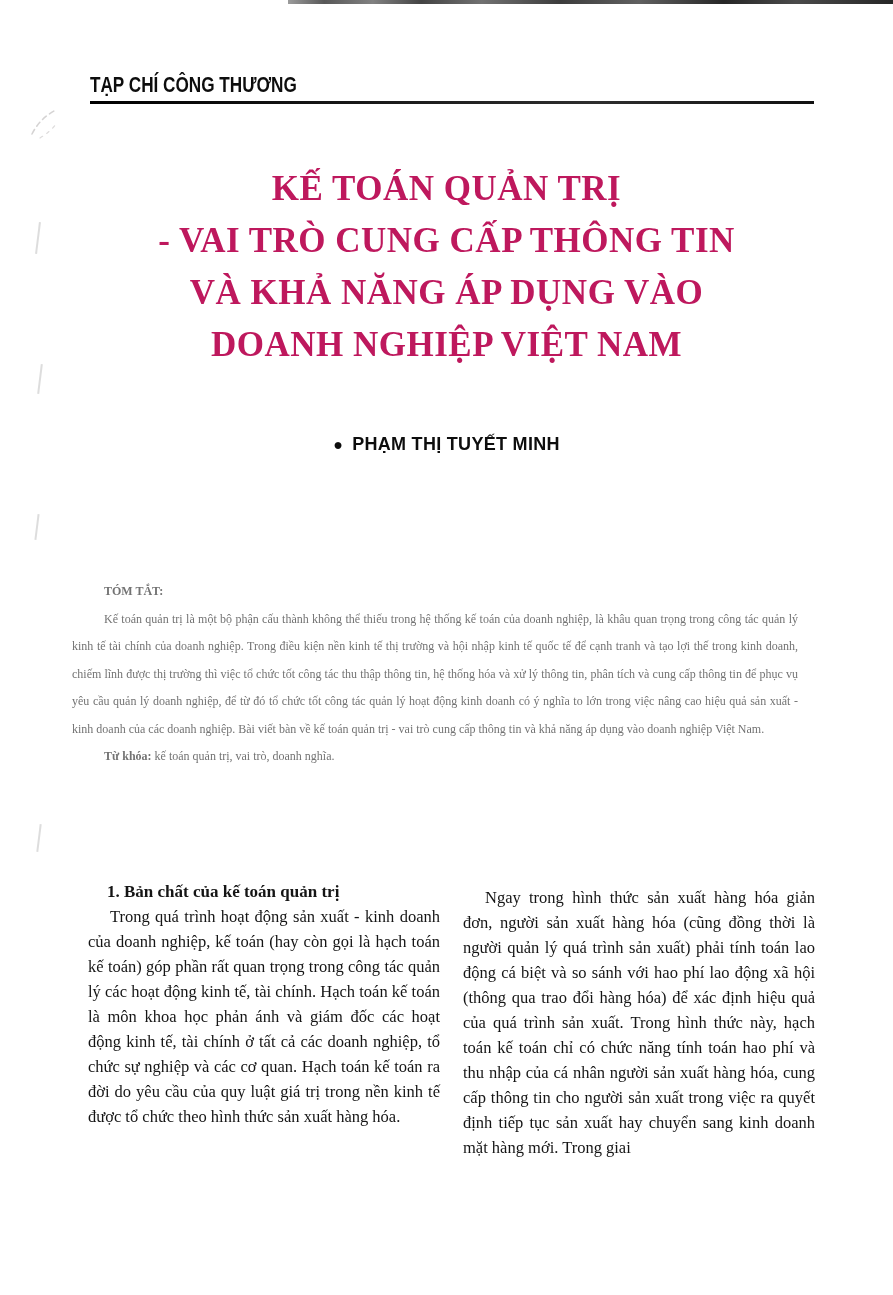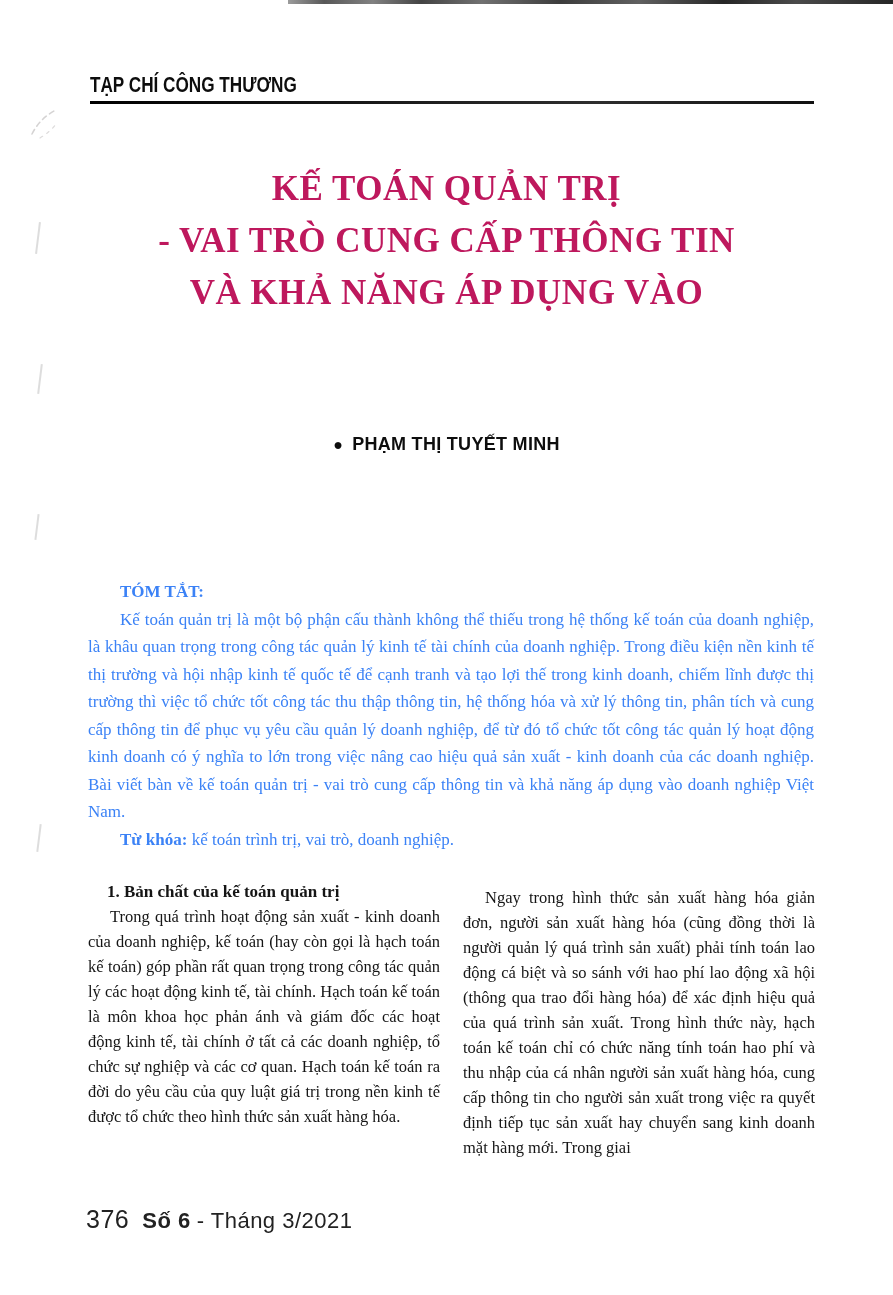--- a/index.html
+++ b/index.html
@@ -46,22 +46,22 @@
   }
   
   .author-line{
     position:absolute;left:0;top:434px;width:893px;text-align:center;
     font-family:"Liberation Sans","DejaVu Sans",sans-serif;
     font-weight:bold;font-size:18px;color:#0d0d0d;letter-spacing:.3px;
   }
   .author-line .bullet{font-size:16px;margin-right:9px;}
   
   .abstract{
-    position:absolute;left:88px;top:578px;width:726px;
-    font-size:17px;line-height:27.5px;text-align:justify;color:#3b82f6;
+    position:absolute;left:72px;top:578px;width:726px;
+    font-size:12px;line-height:27.5px;text-align:justify;color:#737373;
   }
   .abstract-heading{font-weight:bold;text-indent:32px;text-align:left;}
   .abstract-body{text-indent:32px;margin:0;}
   .keywords{text-indent:32px;text-align:left;}
   .keywords .kw-label{font-weight:bold;}
   
   .columns{
     position:absolute;left:88px;top:879px;width:727px;
     display:flex;gap:23px;
   }
@@ -94,41 +94,39 @@
   <div class="margin-mark" style="left:36px;top:514px;height:26px;"></div>
   <div class="margin-mark" style="left:38px;top:824px;height:28px;"></div>
 
   <div class="masthead">TẠP CHÍ CÔNG THƯƠNG</div>
   <div class="masthead-rule"></div>
 
   <div class="title-block">
     <div>KẾ TOÁN QUẢN TRỊ</div>
     <div>- VAI TRÒ CUNG CẤP THÔNG TIN</div>
     <div>VÀ KHẢ NĂNG ÁP DỤNG VÀO</div>
+    <div>DOANH NGHIỆP VIỆT NAM</div>
   </div>
 
   <div class="author-line">
     <span class="bullet">●</span><span>PHẠM THỊ TUYẾT MINH</span>
   </div>
 
   <div class="abstract">
     <div class="abstract-heading">TÓM TẮT:</div>
     <p class="abstract-body">Kế toán quản trị là một bộ phận cấu thành không thể thiếu trong hệ thống kế toán của doanh nghiệp, là khâu quan trọng trong công tác quản lý kinh tế tài chính của doanh nghiệp. Trong điều kiện nền kinh tế thị trường và hội nhập kinh tế quốc tế để cạnh tranh và tạo lợi thế trong kinh doanh, chiếm lĩnh được thị trường thì việc tổ chức tốt công tác thu thập thông tin, hệ thống hóa và xử lý thông tin, phân tích và cung cấp thông tin để phục vụ yêu cầu quản lý doanh nghiệp, để từ đó tổ chức tốt công tác quản lý hoạt động kinh doanh có ý nghĩa to lớn trong việc nâng cao hiệu quả sản xuất - kinh doanh của các doanh nghiệp. Bài viết bàn về kế toán quản trị - vai trò cung cấp thông tin và khả năng áp dụng vào doanh nghiệp Việt Nam.</p>
     <div class="keywords">
-      <span class="kw-label">Từ khóa:</span><span> kế toán trình trị, vai trò, doanh nghiệp.</span>
+      <span class="kw-label">Từ khóa:</span><span> kế toán quản trị, vai trò, doanh nghĩa.</span>
     </div>
   </div>
 
   <div class="columns">
     <div class="col">
       <div class="section-heading">1. Bản chất của kế toán quản trị</div>
       <p>Trong quá trình hoạt động sản xuất - kinh doanh của doanh nghiệp, kế toán (hay còn gọi là hạch toán kế toán) góp phần rất quan trọng trong công tác quản lý các hoạt động kinh tế, tài chính. Hạch toán kế toán là môn khoa học phản ánh và giám đốc các hoạt động kinh tế, tài chính ở tất cả các doanh nghiệp, tổ chức sự nghiệp và các cơ quan. Hạch toán kế toán ra đời do yêu cầu của quy luật giá trị trong nền kinh tế được tổ chức theo hình thức sản xuất hàng hóa.</p>
     </div>
     <div class="col col-right">
       <p>Ngay trong hình thức sản xuất hàng hóa giản đơn, người sản xuất hàng hóa (cũng đồng thời là người quản lý quá trình sản xuất) phải tính toán lao động cá biệt và so sánh với hao phí lao động xã hội (thông qua trao đổi hàng hóa) để xác định hiệu quả của quá trình sản xuất. Trong hình thức này, hạch toán kế toán chỉ có chức năng tính toán hao phí và thu nhập của cá nhân người sản xuất hàng hóa, cung cấp thông tin cho người sản xuất trong việc ra quyết định tiếp tục sản xuất hay chuyển sang kinh doanh mặt hàng mới. Trong giai</p>
     </div>
   </div>
 
-  <div class="footer">
-    <span class="pageno">376</span><span class="issue">Số 6</span><span>- Tháng 3/2021</span>
-  </div>
 
 </div>
 
 </body></html>

